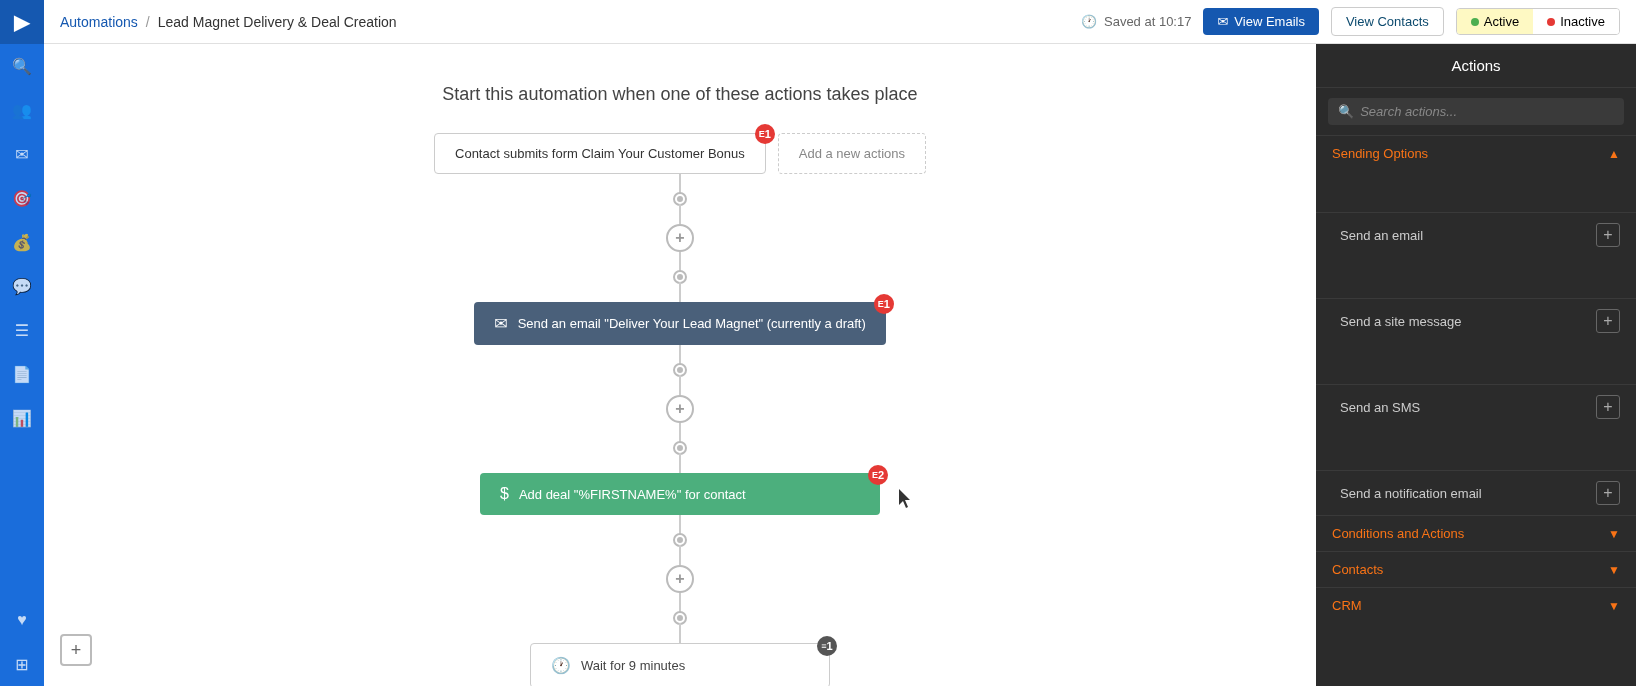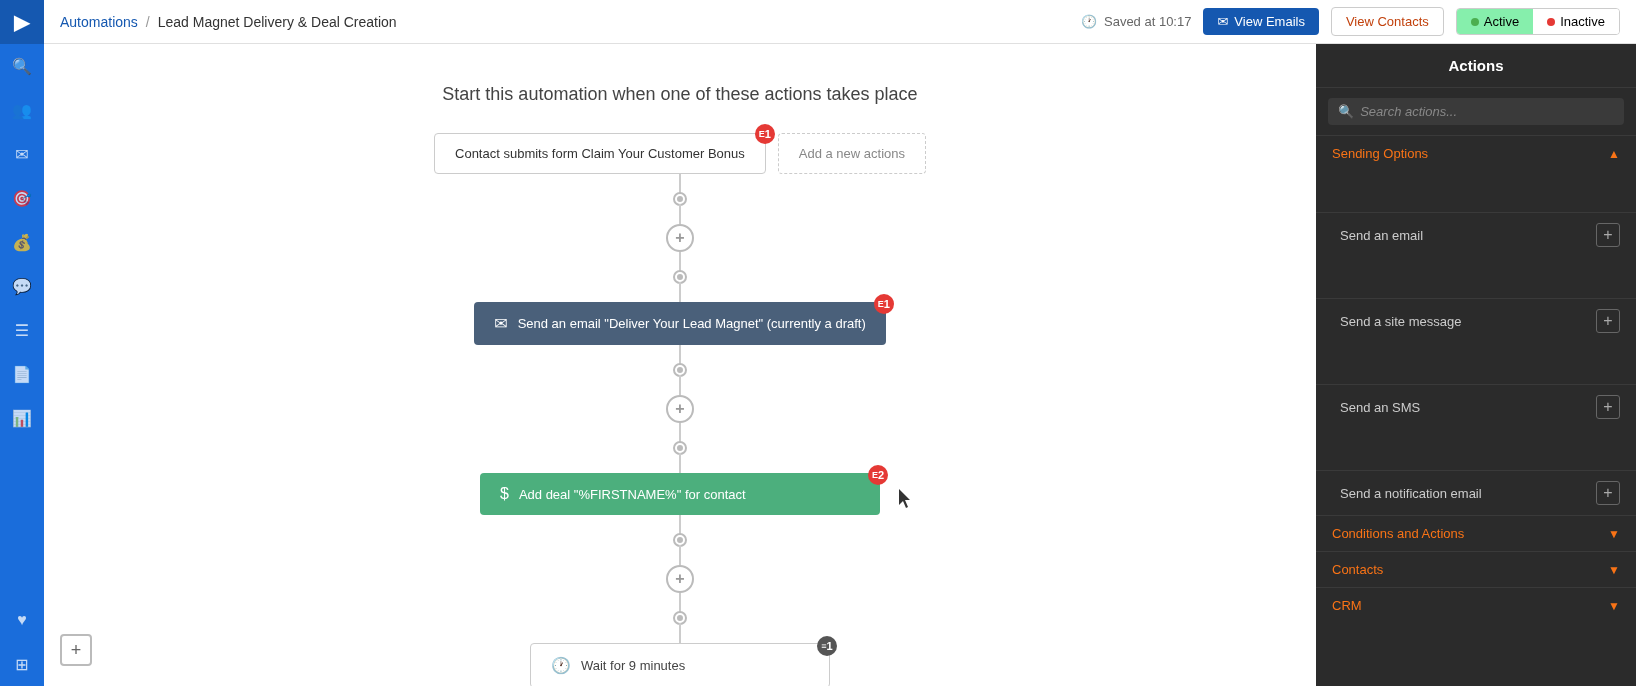--- a/index.html
+++ b/index.html
@@ -82,21 +82,21 @@
       padding: 6px 14px;
       border-radius: 4px;
       cursor: pointer;
       font-size: 13px;
       display: flex;
       align-items: center;
       gap: 6px;
     }
     .btn-view-contacts {
       background: #fff;
-      color: #c2410c;
+      color: #0c4a6e;
       border: 1px solid #ccc;
       padding: 6px 14px;
       border-radius: 4px;
       cursor: pointer;
       font-size: 13px;
     }
     .status-buttons {
       display: flex;
       border: 1px solid #ccc;
       border-radius: 4px;
@@ -105,21 +105,21 @@
     .status-btn {
       padding: 5px 14px;
       font-size: 13px;
       cursor: pointer;
       border: none;
       background: #fff;
       display: flex;
       align-items: center;
       gap: 5px;
     }
-    .status-btn.active-btn { background: #86efac; }
+    .status-btn.active-btn { background: #fef9c3; }
     .dot { width: 8px; height: 8px; border-radius: 50%; display: inline-block; }
     .dot-green { background: #4caf50; }
     .dot-red { background: #e53935; }
 
     
     .canvas-area {
       flex: 1;
       background: #fff;
       overflow: auto;
       position: relative;
@@ -279,21 +279,21 @@
       flex-direction: column;
       flex-shrink: 0;
     }
 
     .panel-header {
       height: 44px;
       display: flex;
       align-items: center;
       justify-content: center;
       font-size: 15px;
-      font-weight: 700;
+      font-weight: 400;
       border-bottom: 1px solid #3a3a3a;
       color: #fff;
       background: #2b2b2b;
     }
 
     .search-box {
       margin: 10px 12px;
       background: #3a3a3a;
       border-radius: 4px;
       display: flex;

